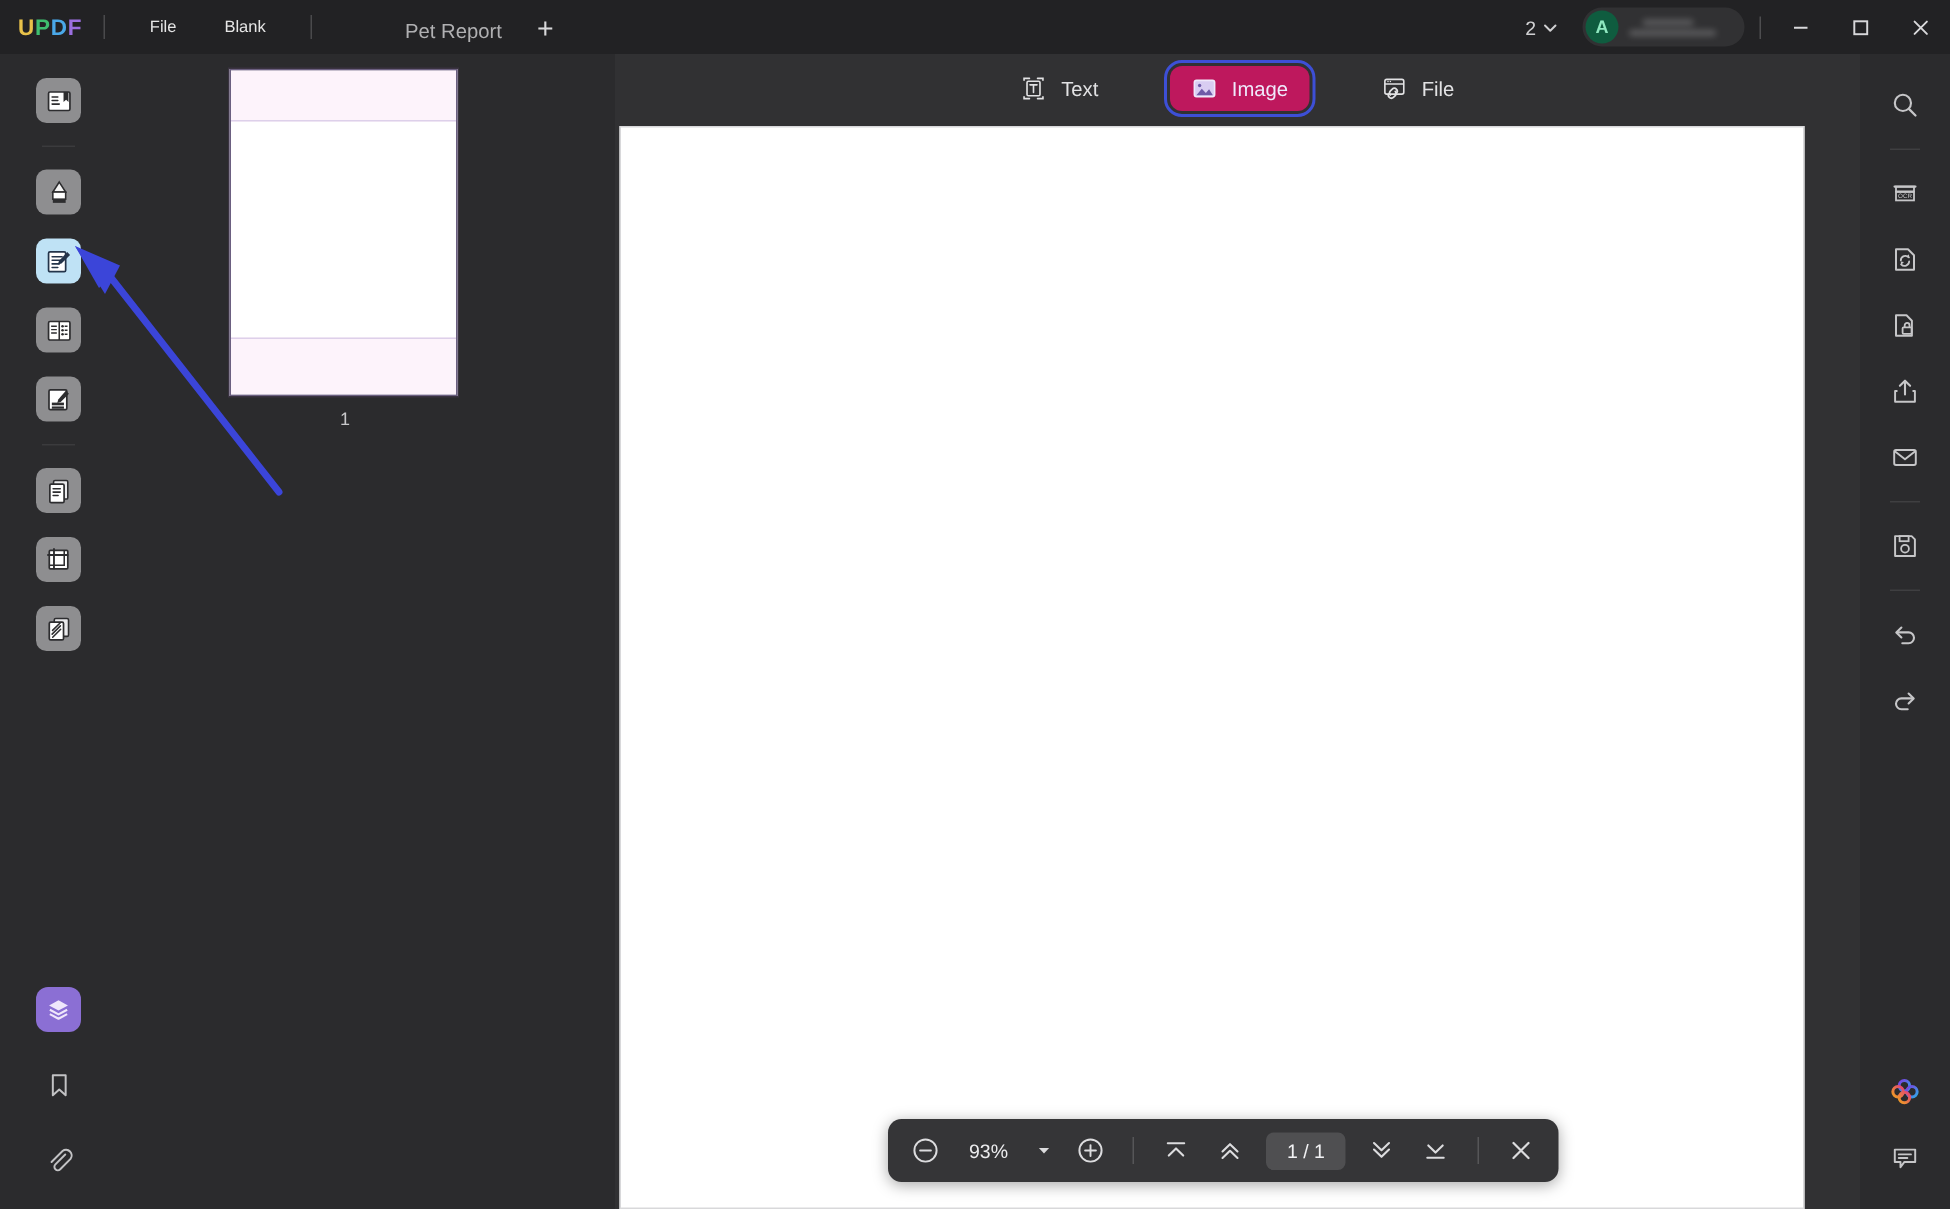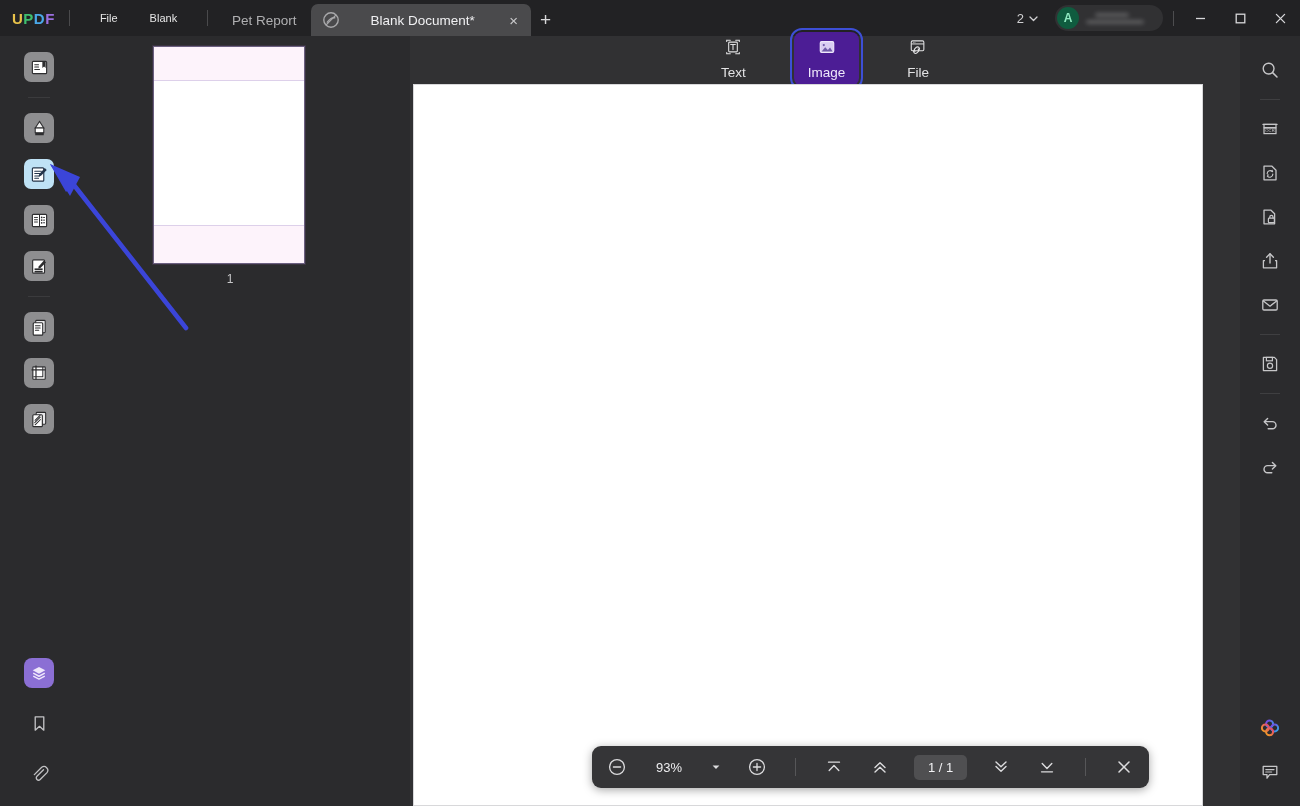--- a/index.html
+++ b/index.html
@@ -51,21 +51,21 @@
   }
   .tab.inactive { background: transparent; }
   .tab.inactive .tab-label { color: #b0b0b2; }
   .tab.active {
     background: #4a4a4c; color: #f2f2f2;
     min-width: 220px; padding-left: 10px; padding-right: 8px;
   }
   .tab-doc-icon { width: 20px; height: 20px; margin-right: 6px; flex: 0 0 auto; opacity: .75; }
   .tab-label {
     flex: 1; text-align: center; font-size: 13.5px; color: #f0f0f2;
-    overflow: hidden; text-overflow: ellipsis; white-space: nowrap;
+    overflow: hidden; text-overflow: ellipsis; white-space: nowrap; margin-left: 38px;
   }
   .tab-close {
     width: 18px; height: 18px; display: flex; align-items: center; justify-content: center;
     color: #c9c9cb; font-size: 15px; line-height: 1; margin-left: 6px;
   }
   .tab-new {
     width: 30px; height: 32px; display: flex; align-items: center; justify-content: center;
     color: #d8d8da; font-size: 19px; font-weight: 300;
   }
 
@@ -165,38 +165,38 @@
     position: absolute; top: 36px; left: 410px; width: 830px; height: 770px;
     background: #313133;
   }
   .edittoolbar {
     position: absolute; top: 0; left: 0; width: 830px; height: 46px;
     display: flex; align-items: center; justify-content: center; gap: 34px;
   }
   .tool-btn {
     display: flex; align-items: center; gap: 9px;
     padding: 6px 14px; border-radius: 8px;
-    color: #e2e2e4; font-size: 13.5px; flex-direction: column;
+    color: #e2e2e4; font-size: 13.5px;
   }
   .tool-btn.selected {
-    background: #4c1d95; color: #efe9fb;
+    background: #be185d; color: #efe9fb;
     outline: 2.5px solid #3d4fd6; outline-offset: 2px;
   }
 
   .pagecanvas {
     position: absolute; left: 3px; top: 48px; width: 790px; height: 722px;
     background: #ffffff;
     border: 1px solid #d8d8da;
   }
 
   
   .floatbar {
     position: absolute; left: 182px; bottom: 18px;
     height: 42px; background: #353537; border-radius: 9px;
-    display: flex; align-items: center; padding: 0 10px; gap: 16px;
+    display: flex; align-items: center; padding: 0 10px; gap: 6px;
     box-shadow: 0 2px 10px rgba(0,0,0,.35);
   }
   .fb-btn {
     width: 30px; height: 30px; border-radius: 6px;
     display: flex; align-items: center; justify-content: center;
     color: #dcdcde;
   }
   .fb-zoom {
     color: #ececee; font-size: 13px; min-width: 42px; text-align: center;
     padding: 0 4px;
@@ -244,31 +244,20 @@
       </div>
       <div class="tb-sep"></div>
       <div class="menu-item">File</div>
       <div class="menu-item">Blank</div>
       <div class="tb-sep"></div>
     </div>
 
     <div class="tabstrip">
       <div class="tab inactive">
         <span class="tab-label">Pet Report</span>
-      </div>
-      <div class="tab active">
-        <span class="tab-doc-icon">
-          <svg width="20" height="20" viewBox="0 0 20 20" fill="none">
-            <circle cx="10" cy="10" r="7.2" stroke="#c8c8ca" stroke-width="1.4"></circle>
-            <path d="M6.3 12.2 Q10 7.2 13.7 7.8" stroke="#c8c8ca" stroke-width="1.4" fill="none" stroke-linecap="round"></path>
-            <path d="M5.4 14.6 L14.6 5.4" stroke="#c8c8ca" stroke-width="1.3" stroke-linecap="round"></path>
-          </svg>
-        </span>
-        <span class="tab-label">Blank Document*</span>
-        <span class="tab-close">×</span>
       </div>
       <div class="tab-new">+</div>
     </div>
 
     <div class="tb-right">
       <div class="tab-count">
         <span>2</span>
         <span>
           <svg width="11" height="11" viewBox="0 0 11 11">
               <path d="M2 4 L5.5 7.5 L9 4" stroke="#d0d0d2" stroke-width="1.3" fill="none" stroke-linecap="round" stroke-linejoin="round"></path>

